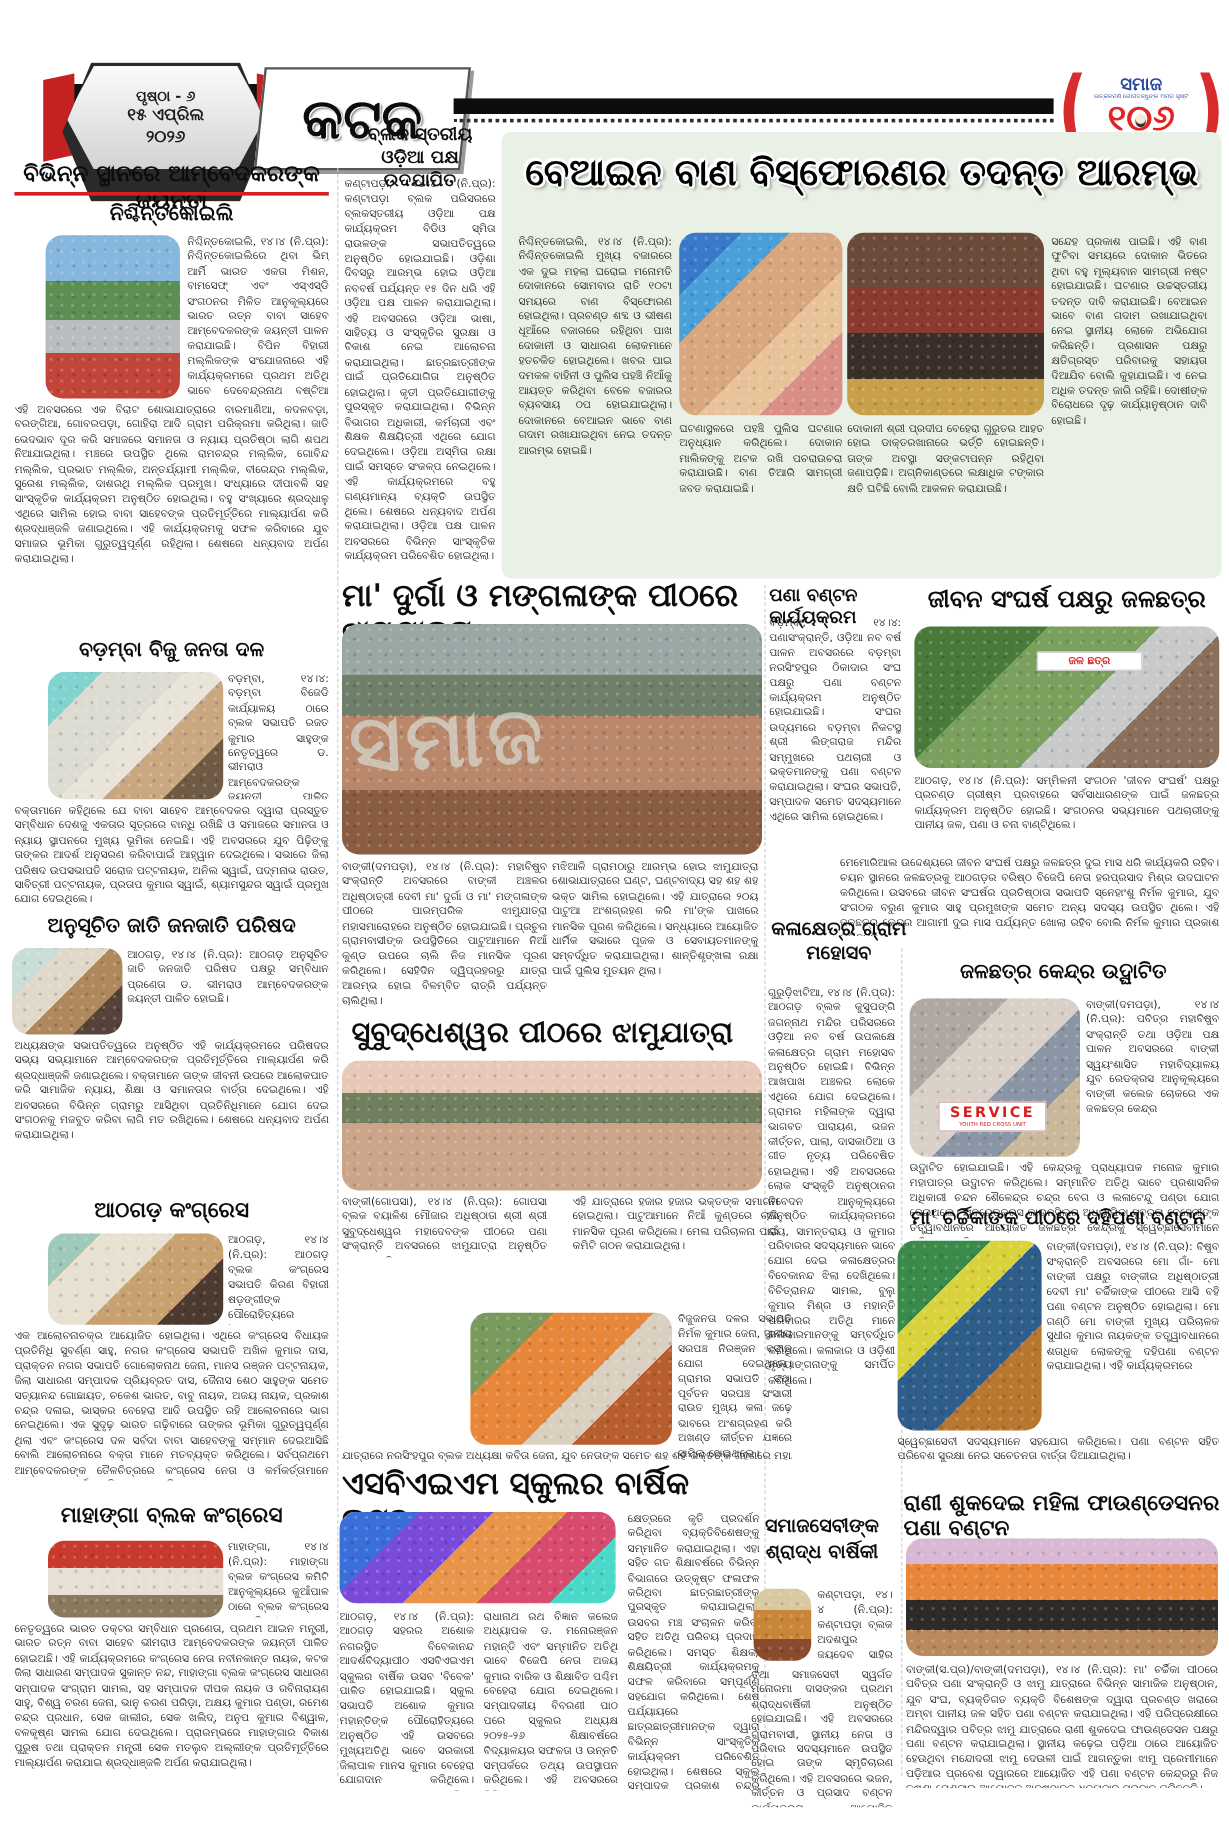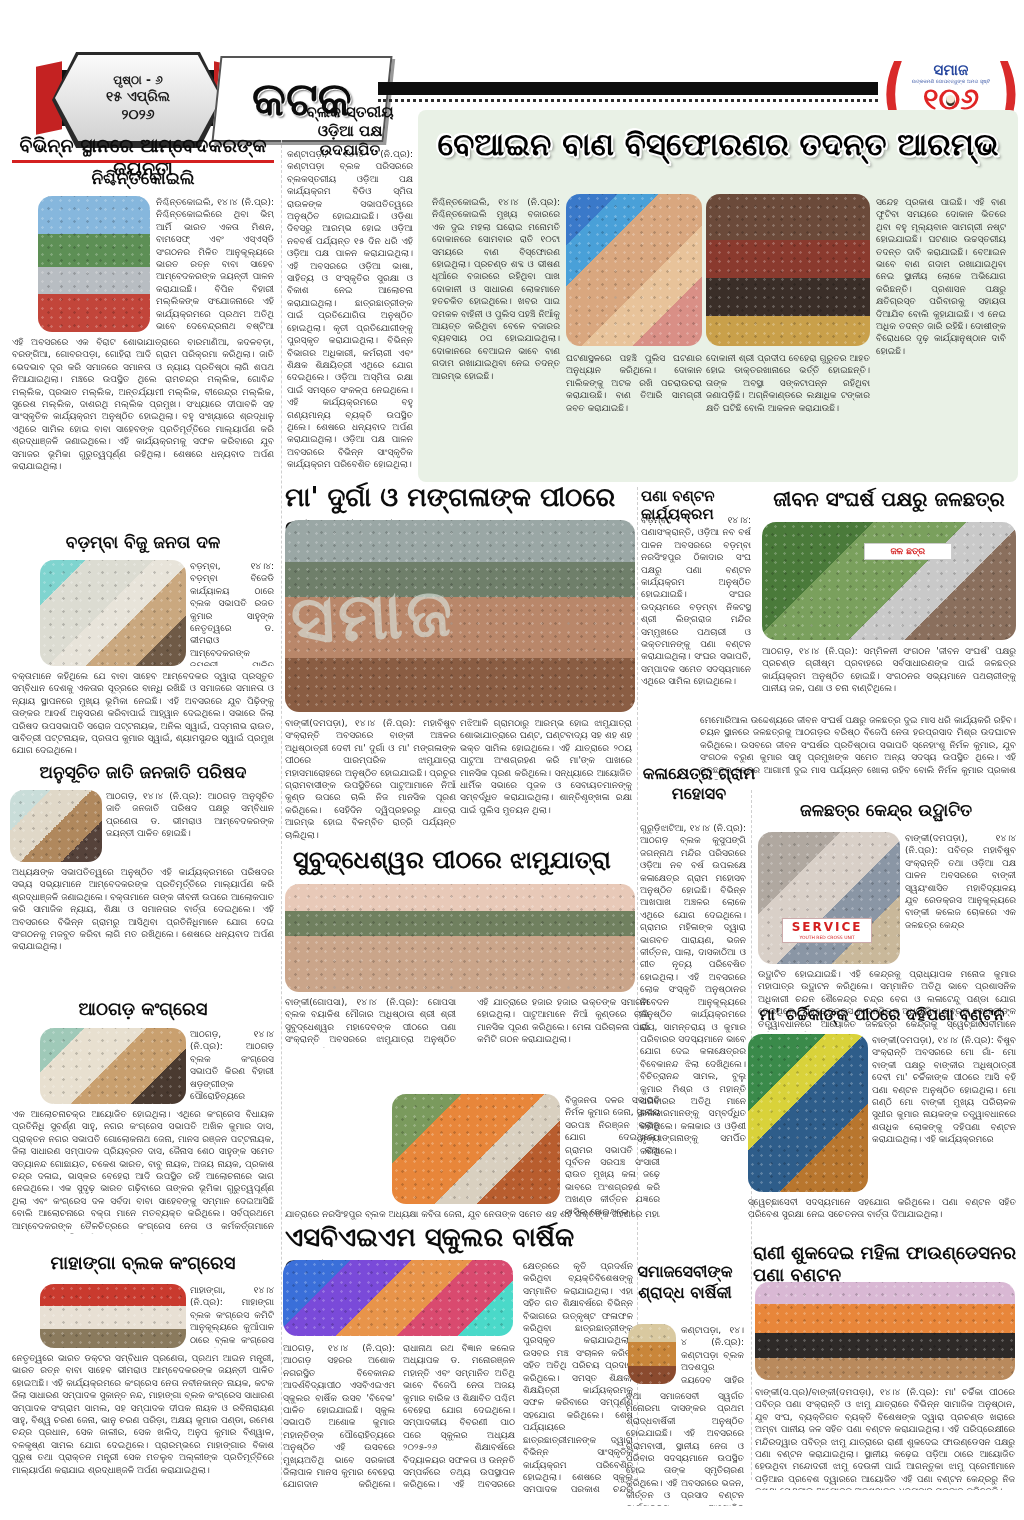--- a/index.html
+++ b/index.html
@@ -1,20 +1,20 @@
 <!DOCTYPE html>
 <html><head>
 <meta charset="utf-8">
 <style>
   html,body{margin:0;padding:0;background:#ffffff;}
   .page{position:relative;width:1024px;height:1520px;background:#ffffff;overflow:hidden;
         font-family:"DejaVu Sans","Liberation Sans",sans-serif;color:#1a1a1a;}
   .abs{position:absolute;}
   
-  .hex-outer{position:absolute;left:52px;top:52px;width:172px;height:96px;
+  .hex-outer{position:absolute;left:52px;top:52px;width:172px;height:116px;
              clip-path:polygon(14% 0,86% 0,100% 50%,86% 100%,14% 100%,0 50%);
              background:#2a2a2a;}
   .hex-inner{position:absolute;left:3px;top:3px;width:166px;height:86px;
              clip-path:polygon(14% 0,86% 0,100% 50%,86% 100%,14% 100%,0 50%);
              background:linear-gradient(180deg,#fbfbfb,#d2d2d2);
              display:flex;flex-direction:column;align-items:center;justify-content:center;line-height:1.25;}
   .hex-inner .l1{font-size:12px;font-weight:bold;}
   .hex-inner .l2{font-size:14px;font-weight:bold;}
   .ribbon{position:absolute;left:40px;top:70px;width:300px;height:56px;background:#111;border-radius:8px;}
   .ribbon-red1{position:absolute;left:36px;top:64px;width:26px;height:68px;background:#c42222;transform:skewY(-12deg);}

